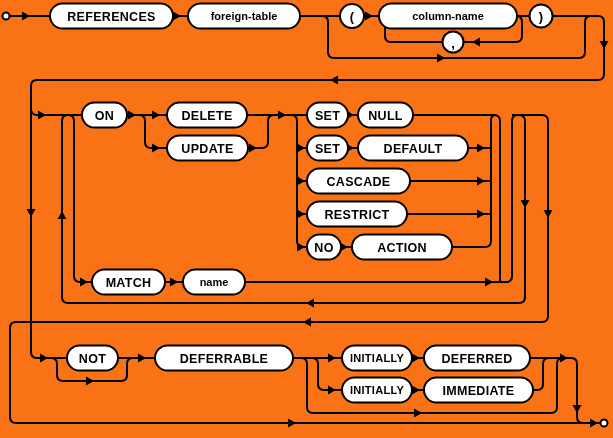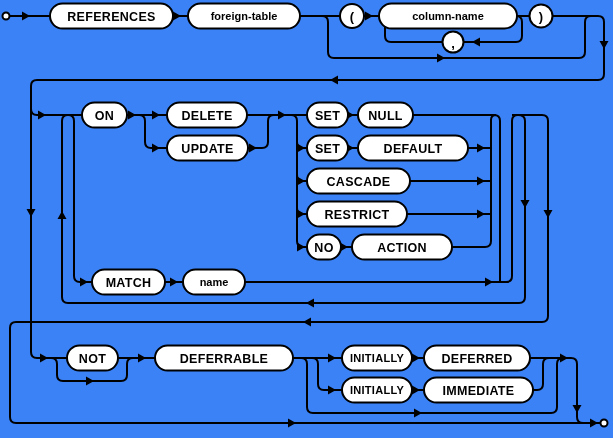--- a/index.html
+++ b/index.html
@@ -1,16 +1,16 @@
 <!DOCTYPE html>
 <html><head>
 <meta charset="utf-8">
 <style>
   html,body{margin:0;padding:0;background:#ffffff;}
-  .stage{width:613px;height:438px;position:relative;background:#3b82f6;overflow:hidden;}
+  .stage{width:613px;height:438px;position:relative;background:#f97316;overflow:hidden;}
   .rail{stroke:#000;stroke-width:2;fill:none;}
   .node-box{fill:#fff;stroke:#000;stroke-width:2;}
   .arrow{fill:#000;stroke:none;}
   text{font-family:"Liberation Sans","DejaVu Sans",sans-serif;font-weight:bold;fill:#000;}
   .kw{font-size:12.5px;letter-spacing:.3px;}
   .nt{font-size:11px;}
   .punct{font-size:13px;}
 </style>
 </head>
 <body>

